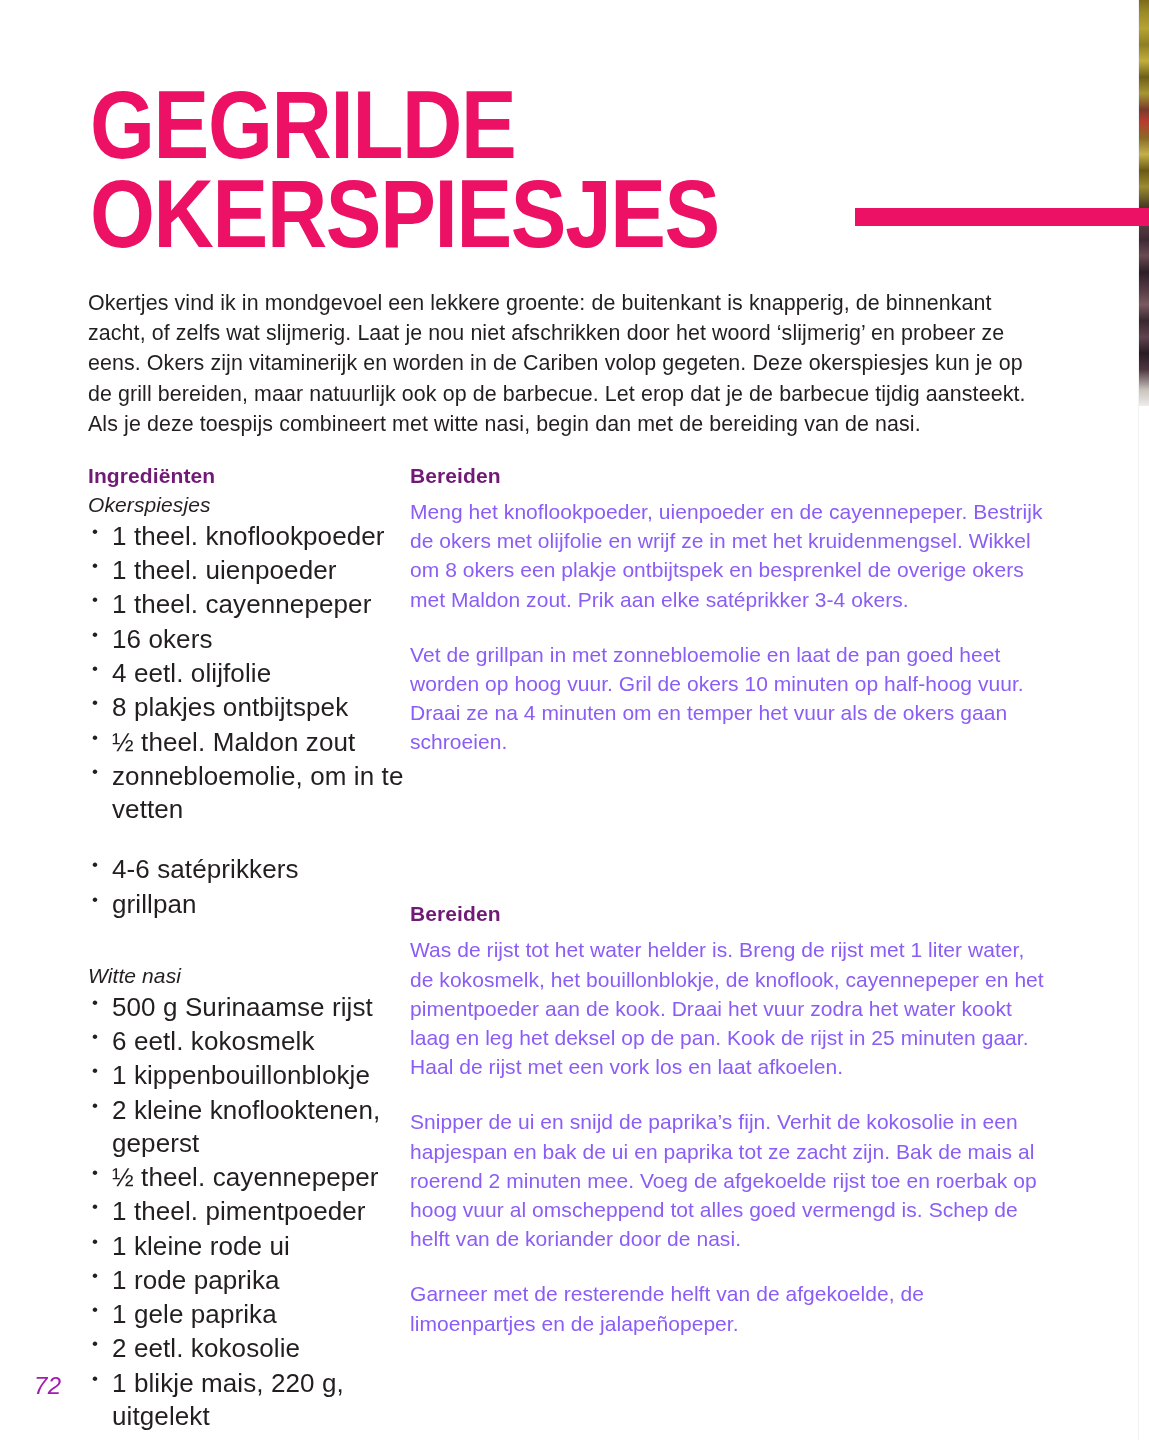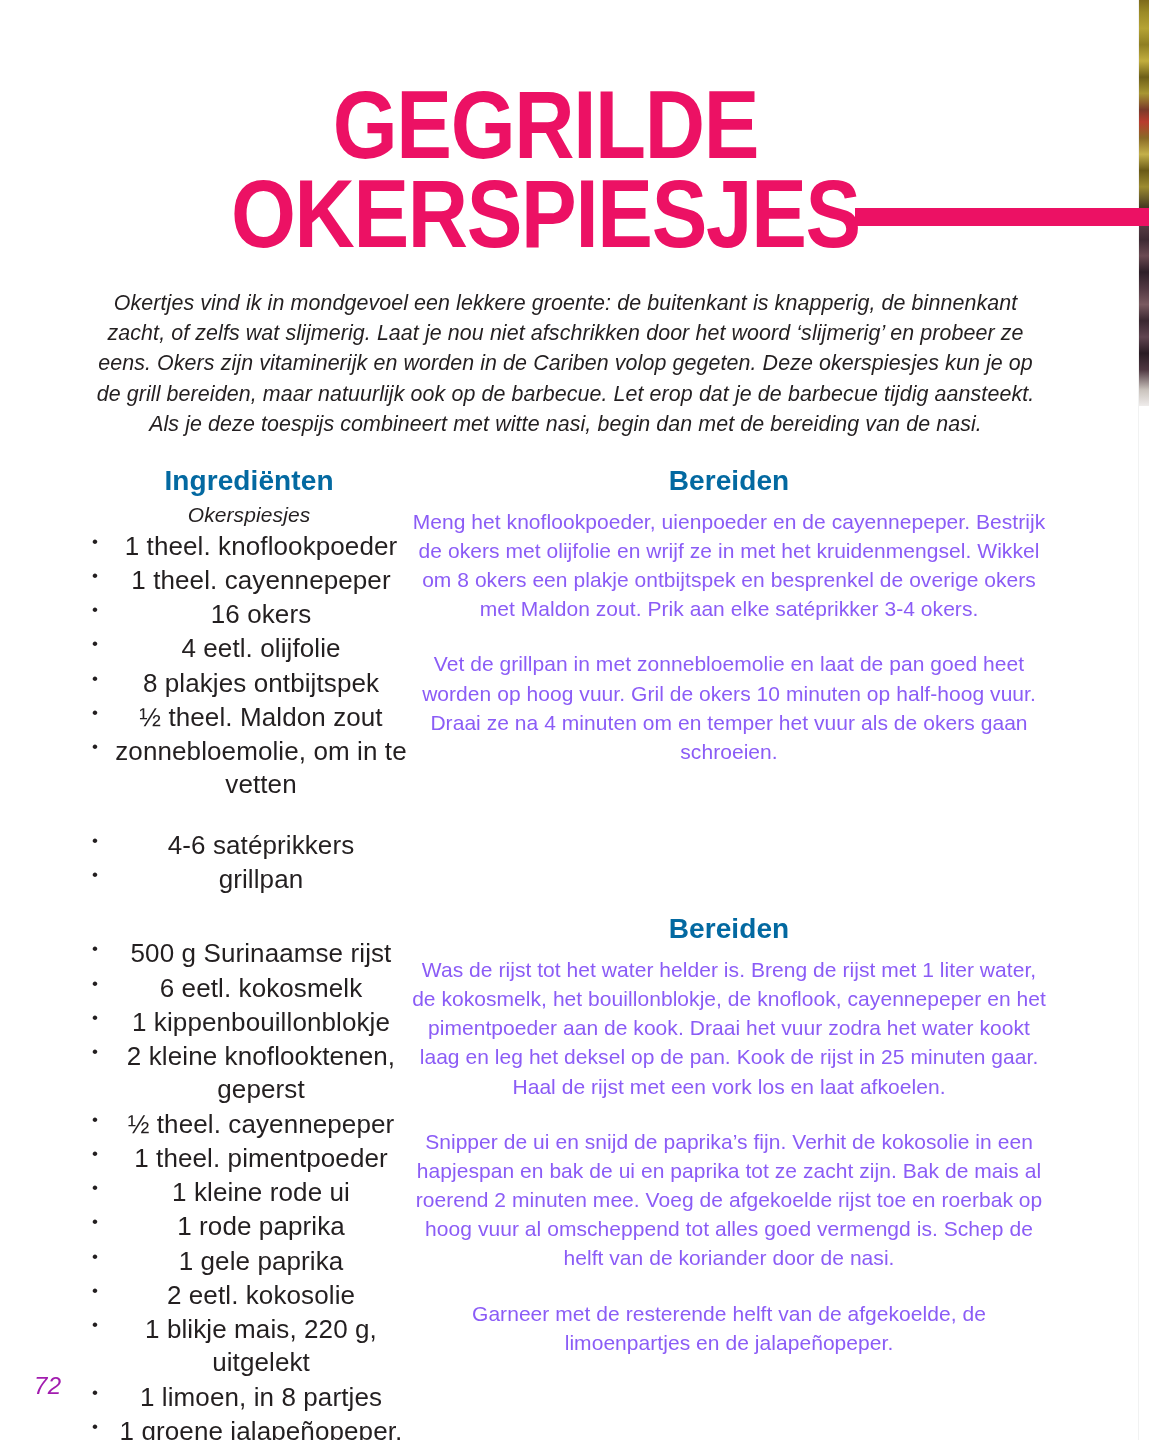--- a/index.html
+++ b/index.html
@@ -9,21 +9,20 @@
   }
   .page {
     position: relative;
     width: 1149px;
     height: 1440px;
     background: #ffffff;
     font-family: "Liberation Sans", sans-serif;
     color: #231f20;
     overflow: hidden;
     box-sizing: border-box;
-    text-align: center;
   }
 
   
   .photo-strip {
     position: absolute;
     top: 0;
     right: 0;
     width: 11px;
     height: 406px;
     background:
@@ -92,46 +91,45 @@
     background: #ec1164;
   }
 
   
   .intro {
     position: absolute;
     left: 88px;
     top: 288px;
     width: 955px;
     margin: 0;
-    font-style: italic;
     font-size: 21.4px;
     line-height: 1.41;
     letter-spacing: 0.1px;
     color: #231f20;
   }
 
   
   .columns {
     position: absolute;
     left: 88px;
     top: 462px;
     width: 960px;
     display: flex;
     gap: 0;
   }
   .col-left { width: 322px; flex: 0 0 322px; }
   .col-right { width: 638px; flex: 0 0 638px; }
 
   h2.section-head {
     margin: 0;
-    font-size: 28px;
+    font-size: 21px;
     font-weight: 700;
     line-height: 1.38;
     letter-spacing: 0.1px;
-    color: #0369a1;
+    color: #701a75;
   }
   .subhead {
     margin: 0;
     font-size: 21px;
     font-style: italic;
     line-height: 1.38;
     letter-spacing: 0.1px;
     color: #231f20;
   }
   ul.ingredients {
@@ -196,37 +194,39 @@
   <p class="intro">Okertjes vind ik in mondgevoel een lekkere groente: de buitenkant is knapperig, de binnenkant zacht, of zelfs wat slijmerig. Laat je nou niet afschrikken door het woord ‘slijmerig’ en probeer ze eens. Okers zijn vitaminerijk en worden in de Cariben volop gegeten. Deze okerspiesjes kun je op de grill bereiden, maar natuurlijk ook op de barbecue. Let erop dat je de barbecue tijdig aansteekt. Als je deze toespijs combineert met witte nasi, begin dan met de bereiding van de nasi.</p>
 
   <div class="columns">
 
     <div class="col-left">
 
       <h2 class="section-head">Ingrediënten</h2>
       <p class="subhead">Okerspiesjes</p>
       <ul class="ingredients">
         <li>1 theel. knoflookpoeder</li>
+        <li>1 theel. uienpoeder</li>
         <li>1 theel. cayennepeper</li>
         <li>16 okers</li>
         <li>4 eetl. olijfolie</li>
         <li>8 plakjes ontbijtspek</li>
         <li>½ theel. Maldon zout</li>
         <li>zonnebloemolie, om in te vetten</li>
       </ul>
 
       <div class="gap-small"></div>
 
       <ul class="ingredients">
         <li>4-6 satéprikkers</li>
         <li>grillpan</li>
       </ul>
 
       <div class="gap-block"></div>
 
+      <p class="subhead">Witte nasi</p>
       <ul class="ingredients">
         <li>500 g Surinaamse rijst</li>
         <li>6 eetl. kokosmelk</li>
         <li>1 kippenbouillonblokje</li>
         <li>2 kleine knoflooktenen, geperst</li>
         <li>½ theel. cayennepeper</li>
         <li>1 theel. pimentpoeder</li>
         <li>1 kleine rode ui</li>
         <li>1 rode paprika</li>
         <li>1 gele paprika</li>

